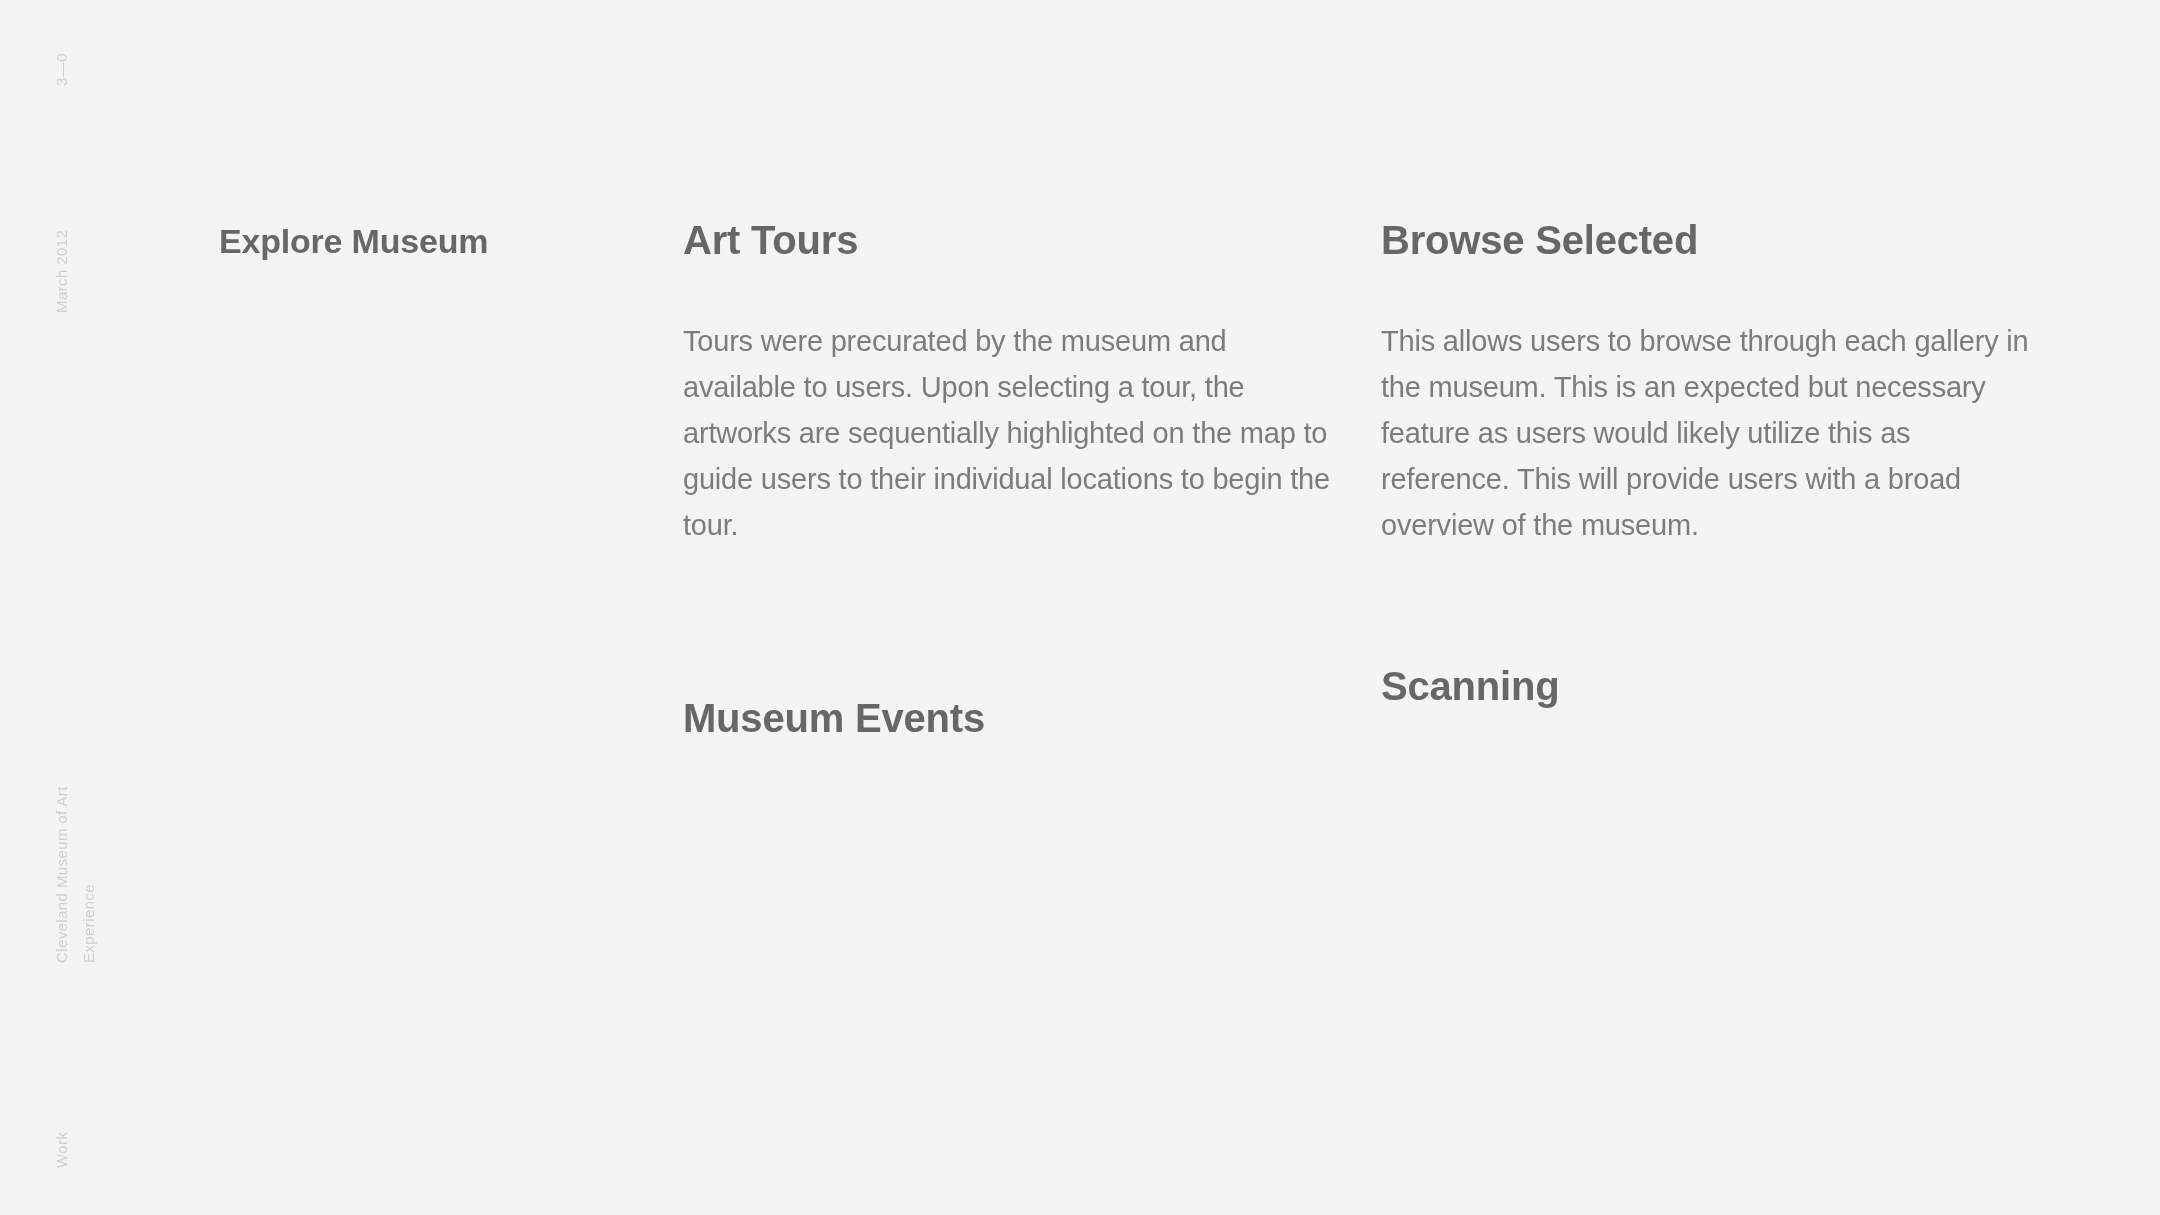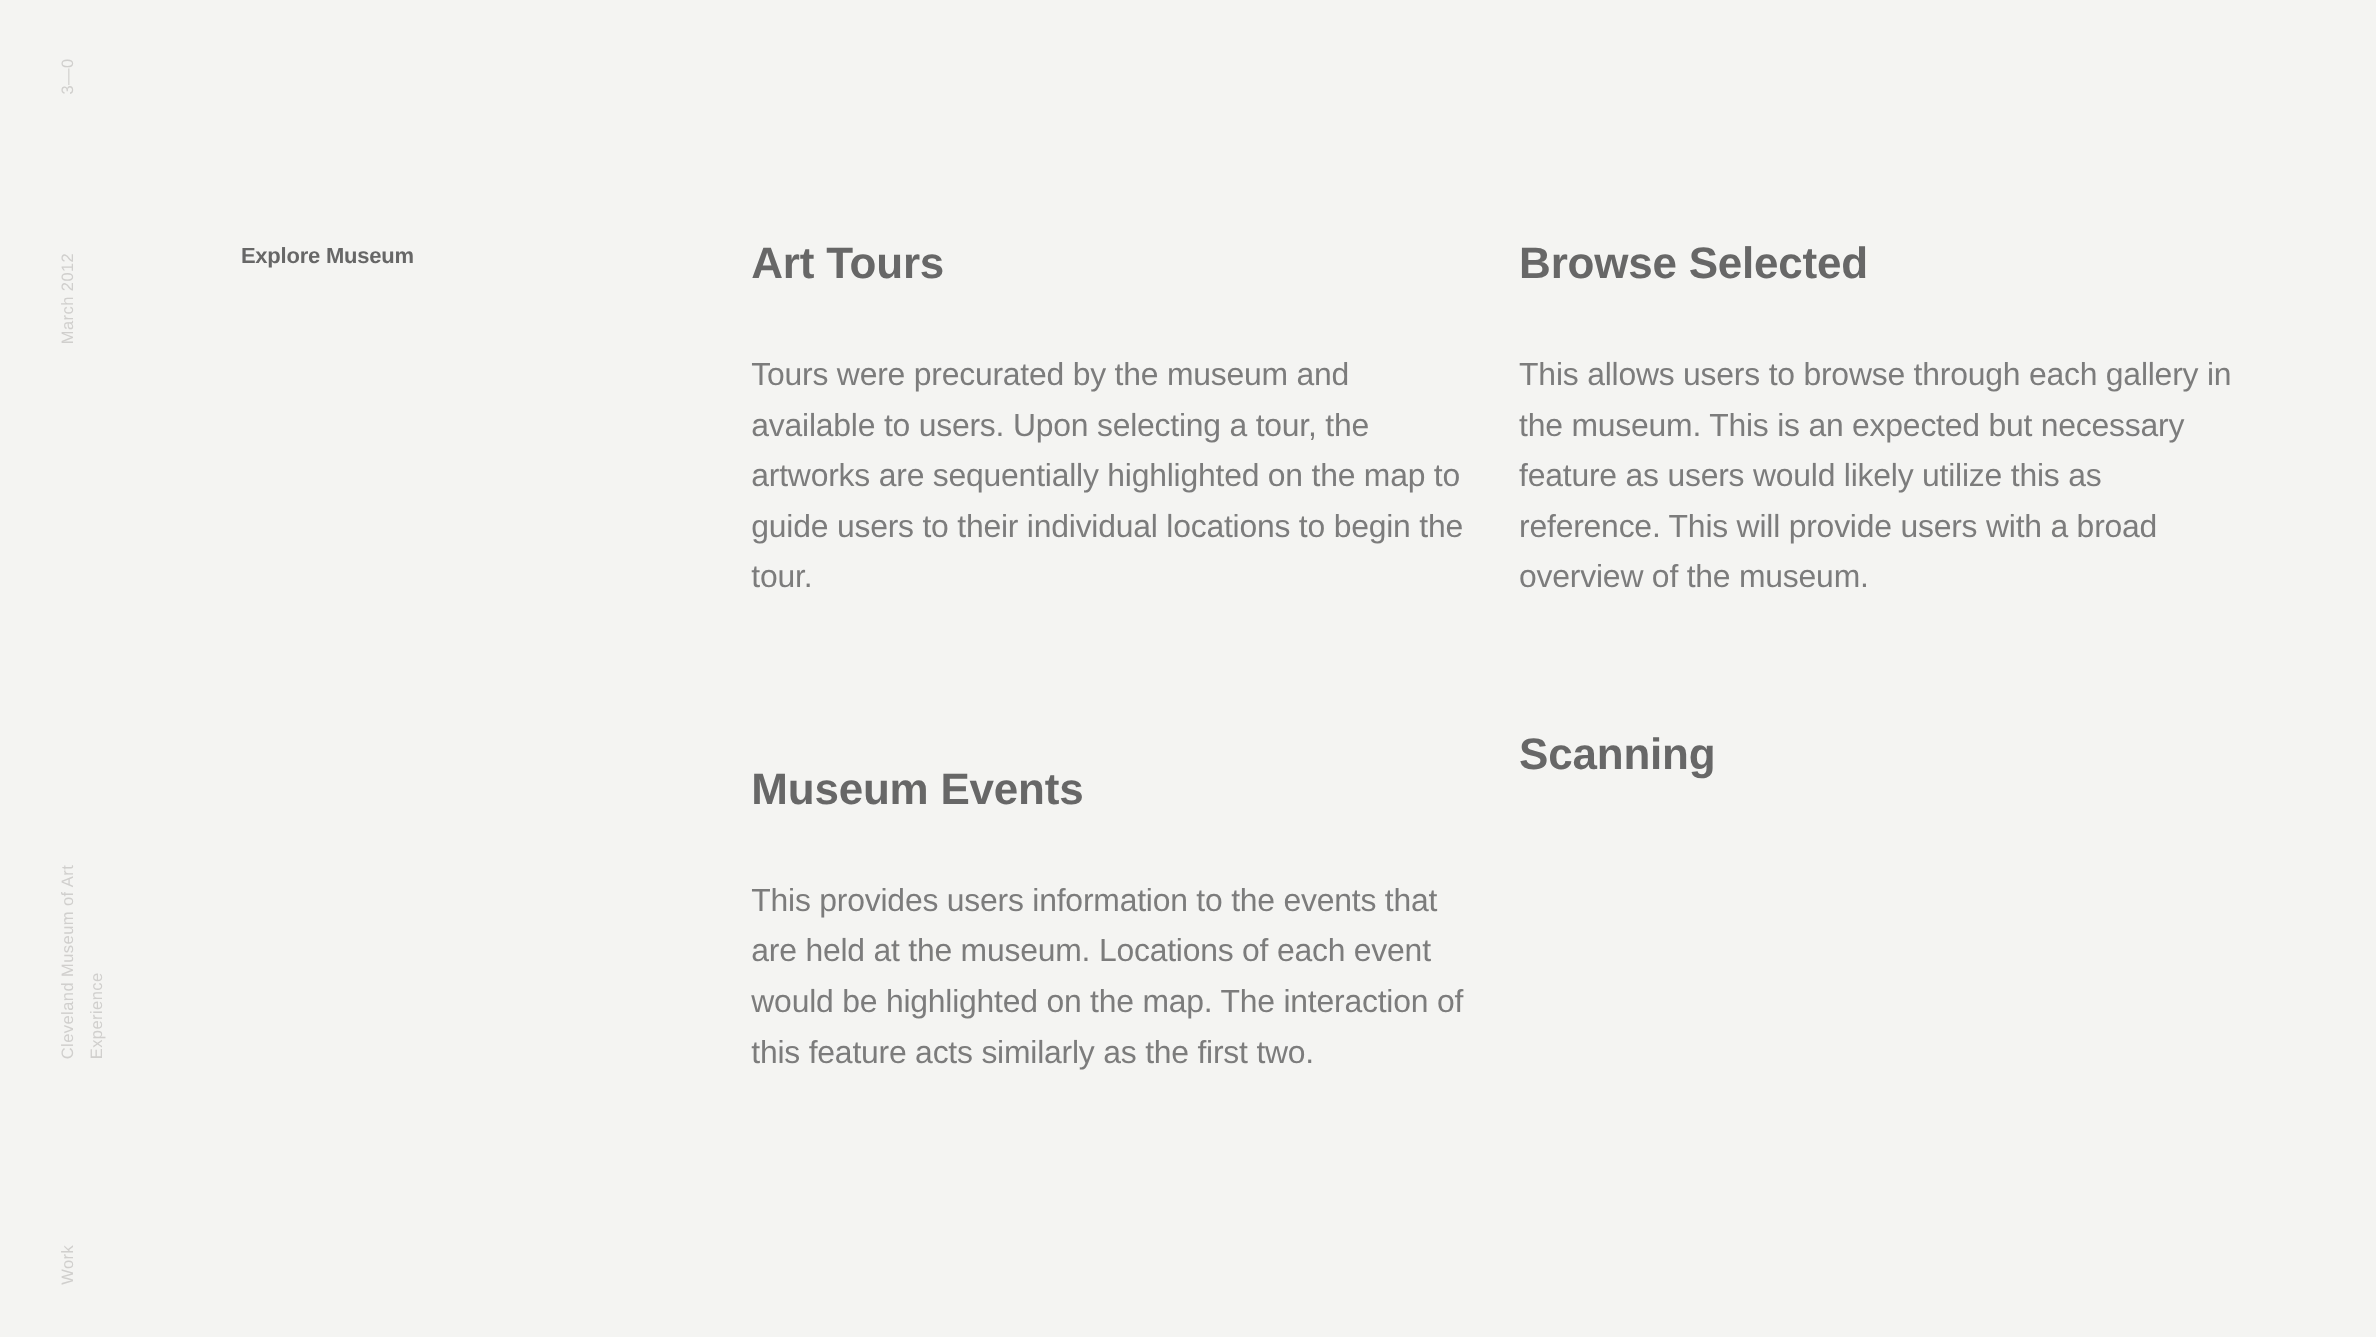--- a/index.html
+++ b/index.html
@@ -25,21 +25,21 @@
   #label-pageno   { left: 48px; top: 86px;   }
   #label-date     { left: 48px; top: 313px;  }
   #label-project  { left: 48px; top: 963px;  }
   #label-section  { left: 48px; top: 1168px; }
 
   
   .page-title {
     position: absolute;
     left: 219px;
     top: 222px;
-    font-size: 20px;
+    font-size: 34px;
     font-weight: 700;
     letter-spacing: -0.2px;
     color: #676767;
   }
 
   .feature {
     position: absolute;
     width: 658px;
   }
   #feature-0 { left: 683px;  top: 222px; }
@@ -81,18 +81,17 @@
   <p>Tours were precurated by the museum and available to users. Upon selecting a tour, the artworks are sequentially highlighted on the map to guide users to their individual locations to begin the tour.</p>
 </section>
 
 <section class="feature" id="feature-1">
   <h2>Browse Selected</h2>
   <p>This allows users to browse through each gallery in the museum. This is an expected but necessary feature as users would likely utilize this as reference. This will provide users with a broad overview of the museum.</p>
 </section>
 
 <section class="feature" id="feature-2">
   <h2>Museum Events</h2>
-  <p>This provides users information to the events that are held at the museum. Locations of each event would be highlighted on the map. The interaction of this feature acts similarly as the first two.</p>
 </section>
 
 <section class="feature" id="feature-3">
   <h2>Scanning</h2>
 </section>
 
 </body></html>

